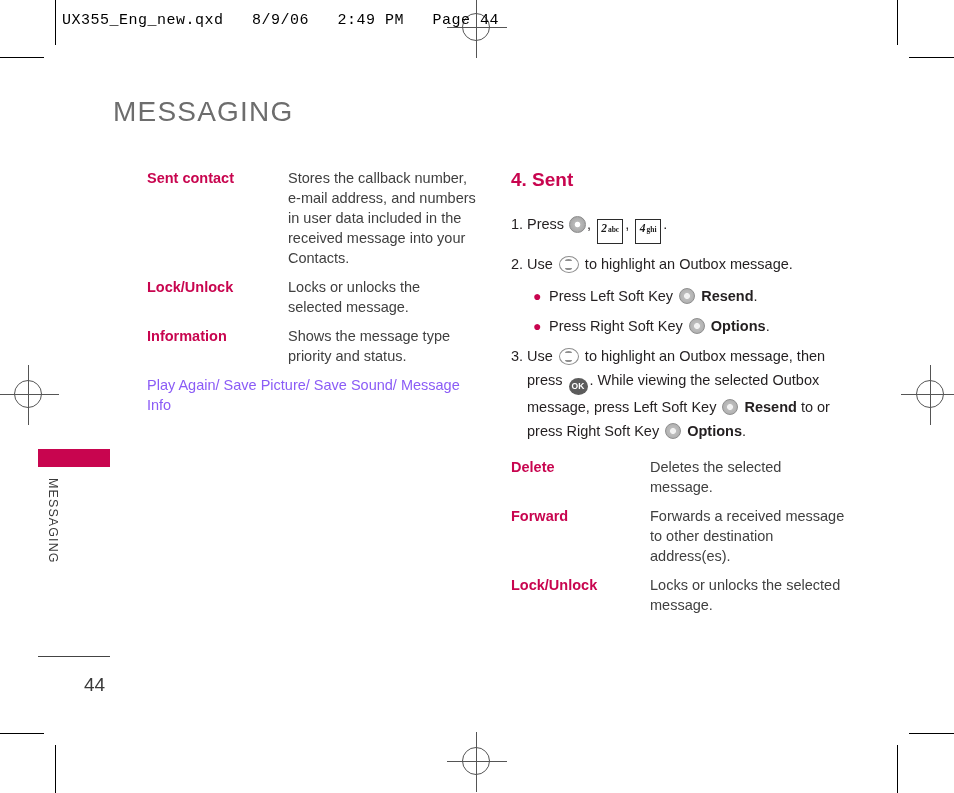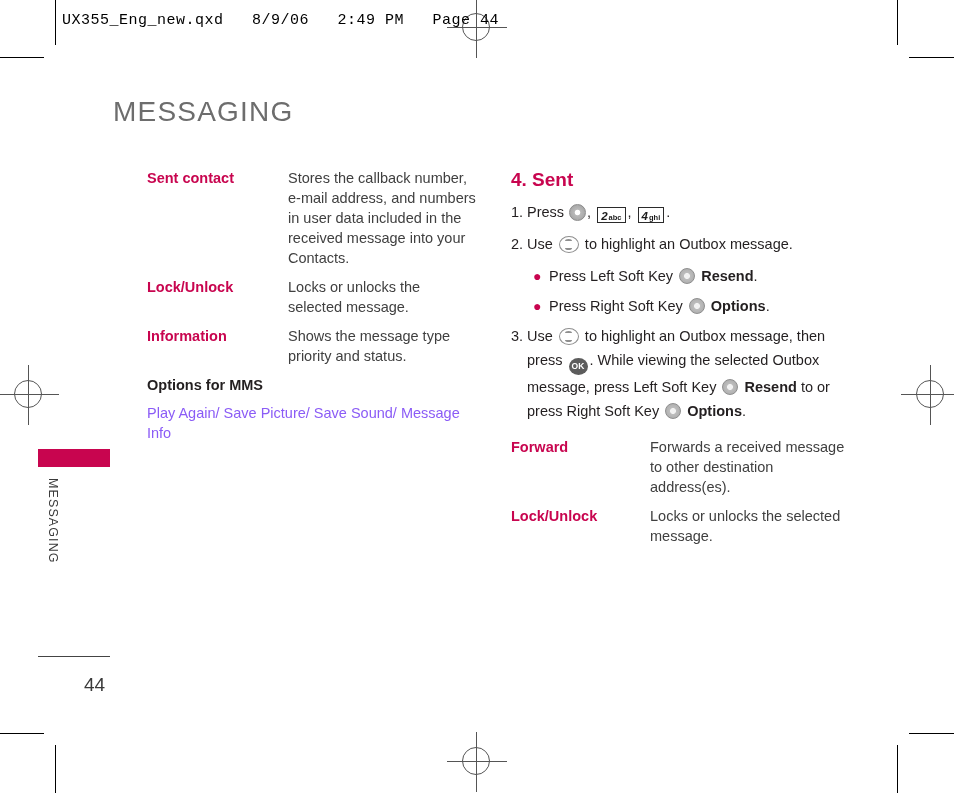--- a/index.html
+++ b/index.html
@@ -157,21 +157,21 @@
     line-height: 20px;
     margin-top: 8px;
   }
 
   
   .section-heading {
     color: #c8054f;
     font-weight: 700;
     font-size: 19px;
     line-height: 24px;
-    margin: 0 0 8px 0;
+    margin: 0 0 20px 0;
   }
   .body-para {
     color: #231f20;
     font-size: 14.5px;
     line-height: 20.5px;
     margin: 0 0 14px 0;
   }
 
   .step {
     display: flex;
@@ -269,30 +269,31 @@
     font-weight: 700;
     line-height: 17px;
     text-align: center;
     letter-spacing: 0.2px;
     vertical-align: -4px;
     margin: 0 2px;
   }
   .key-num {
     display: inline-block;
     min-width: 26px;
-    height: 16px;
+    height: 25px;
     border: 1.4px solid #2b2b2b;
     background: #ffffff;
     box-sizing: border-box;
     vertical-align: -3px;
     margin: 0 2px;
     padding: 0 3px;
     text-align: center;
     white-space: nowrap;
     line-height: 14px;
+    font-family: Liberation Serif, serif;
   }
   .key-num .kn-d {
     font-size: 11.5px;
     font-weight: 700;
     color: #1a1a1a;
     font-style: italic;
   }
   .key-num .kn-l {
     font-size: 7.5px;
     font-weight: 700;
@@ -353,21 +354,20 @@
   <div class="defrow">
     <div class="term">Lock/Unlock</div>
     <div class="desc">Locks or unlocks the selected message.</div>
   </div>
 
   <div class="defrow">
     <div class="term">Information</div>
     <div class="desc">Shows the message type priority and status.</div>
   </div>
 
-  <div class="subhead">Options for MMS</div>
   <div class="subline">Play Again/ Save Picture/ Save Sound/ Message Info</div>
 </div>
 
 <div class="col-right">
 
   <div class="section-heading">4. Sent</div>
 
 
   <div class="step">
     <div class="num">1.</div>
@@ -414,20 +414,24 @@
       <span>to highlight an Outbox message, then press</span>
       <span class="key-ok">OK</span><span>. While viewing the selected Outbox message, press Left Soft Key</span>
       <span class="key-soft"></span>
       <span class="b">Resend</span>
       <span>to or press Right Soft Key</span>
       <span class="key-soft"></span>
       <span class="b">Options</span><span>.</span>
     </div>
   </div>
 
+  <div class="defrow">
+    <div class="term">Delete</div>
+    <div class="desc">Deletes the selected message.</div>
+  </div>
 
   <div class="defrow">
     <div class="term">Forward</div>
     <div class="desc">Forwards a received message to other destination address(es).</div>
   </div>
 
   <div class="defrow">
     <div class="term">Lock/Unlock</div>
     <div class="desc">Locks or unlocks the selected message.</div>
   </div>

